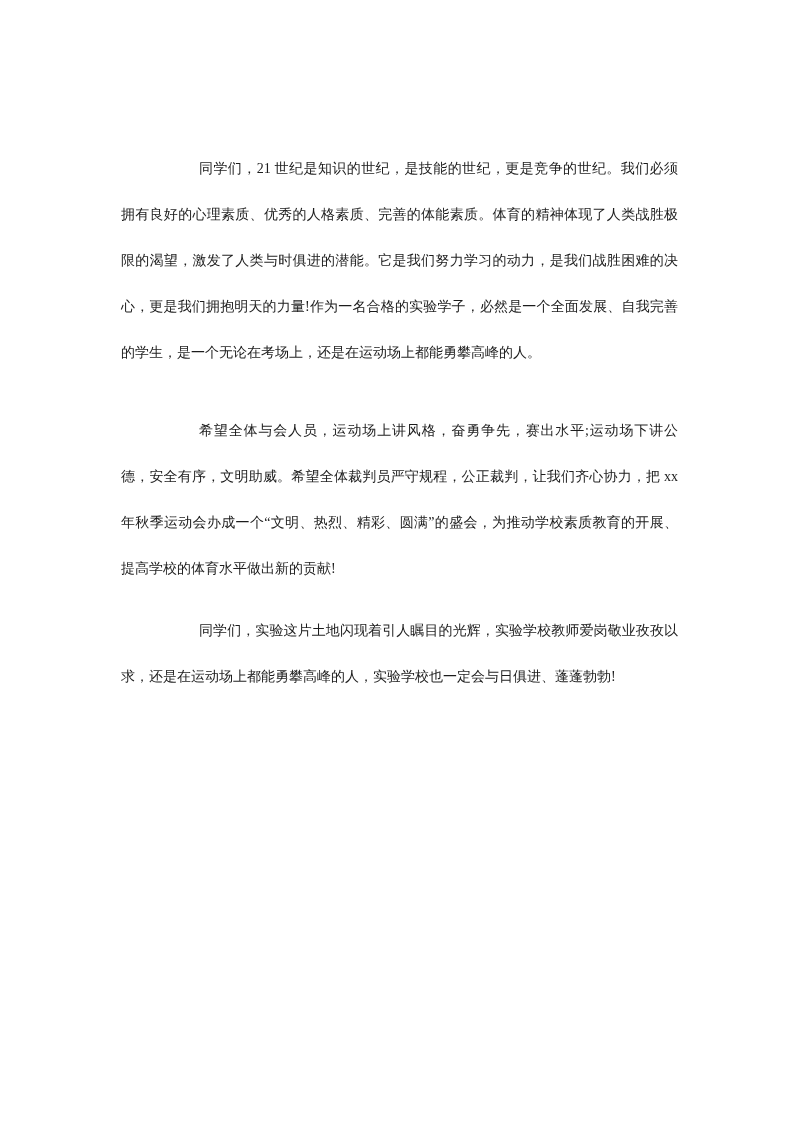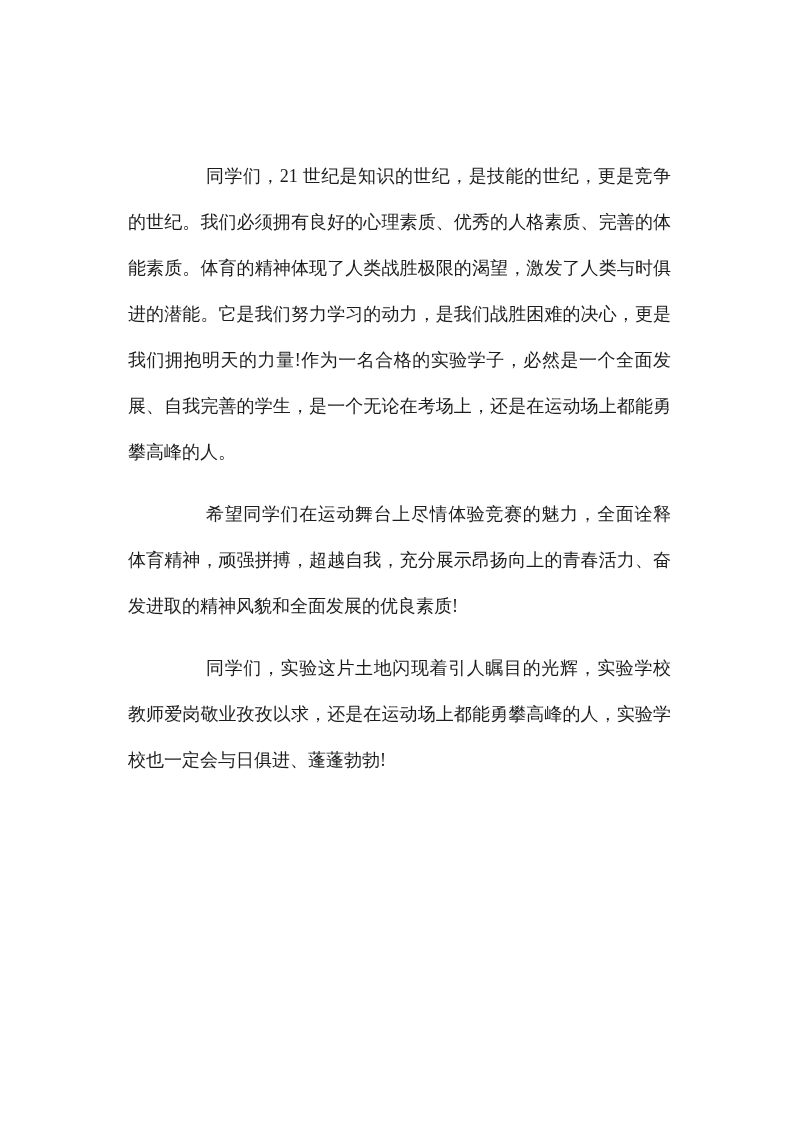--- a/index.html
+++ b/index.html
@@ -15,35 +15,35 @@
     overflow: hidden;
     box-sizing: border-box;
   }
   .doc-body {
     position: absolute;
     top: 137px;
     left: 112px;
     width: 575px;
   }
   .doc-body p {
-    margin: 16px;
+    margin: 9px;
     font-family: "Liberation Serif", "DejaVu Serif", serif;
-    font-size: 18px;
+    font-size: 14px;
     line-height: 46px;
     color: #1c1c1c;
     text-align: justify;
     text-indent: 78px;
     word-break: break-all;
   }
   .doc-body p.para-2 { margin-top: 5px; }
   .doc-body p.para-3 { margin-top: 32px; }
   .doc-body p.para-4 { margin-top: 16px; }
 </style>
 </head>
 <body>
 
 <div class="page">
   <div class="doc-body">
     <p class="para-1">同学们，21 世纪是知识的世纪，是技能的世纪，更是竞争的世纪。我们必须拥有良好的心理素质、优秀的人格素质、完善的体能素质。体育的精神体现了人类战胜极限的渴望，激发了人类与时俱进的潜能。它是我们努力学习的动力，是我们战胜困难的决心，更是我们拥抱明天的力量!作为一名合格的实验学子，必然是一个全面发展、自我完善的学生，是一个无论在考场上，还是在运动场上都能勇攀高峰的人。</p>
-    <p class="para-2">希望同学们在运动舞台上尽情体验竞赛的魅力，全面诠释体育精神，顽强拼搏，超越自我，充分展示昂扬向上的青春活力、奋发进取的精神风貌和全面发展的优良素质!</p>
+    <p class="para-3">希望全体与会人员，运动场上讲风格，奋勇争先，赛出水平;运动场下讲公德，安全有序，文明助威。希望全体裁判员严守规程，公正裁判，让我们齐心协力，把 xx 年秋季运动会办成一个“文明、热烈、精彩、圆满”的盛会，为推动学校素质教育的开展、提高学校的体育水平做出新的贡献!</p>
     <p class="para-4">同学们，实验这片土地闪现着引人瞩目的光辉，实验学校教师爱岗敬业孜孜以求，还是在运动场上都能勇攀高峰的人，实验学校也一定会与日俱进、蓬蓬勃勃!</p>
   </div>
 </div>
 
 </body></html>

